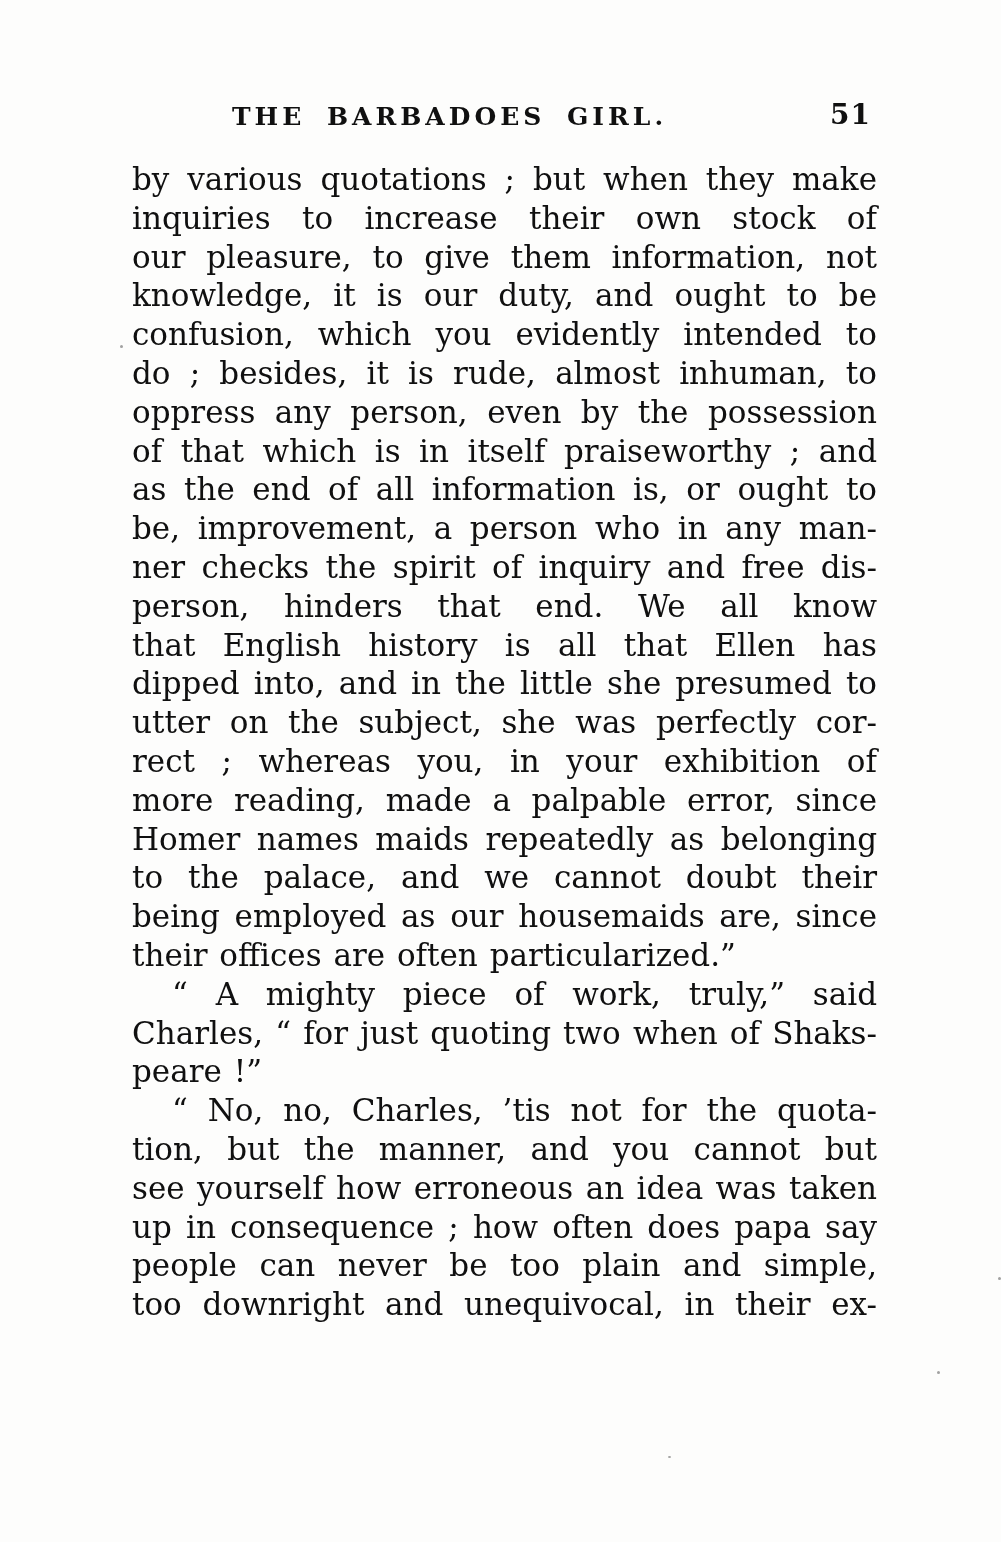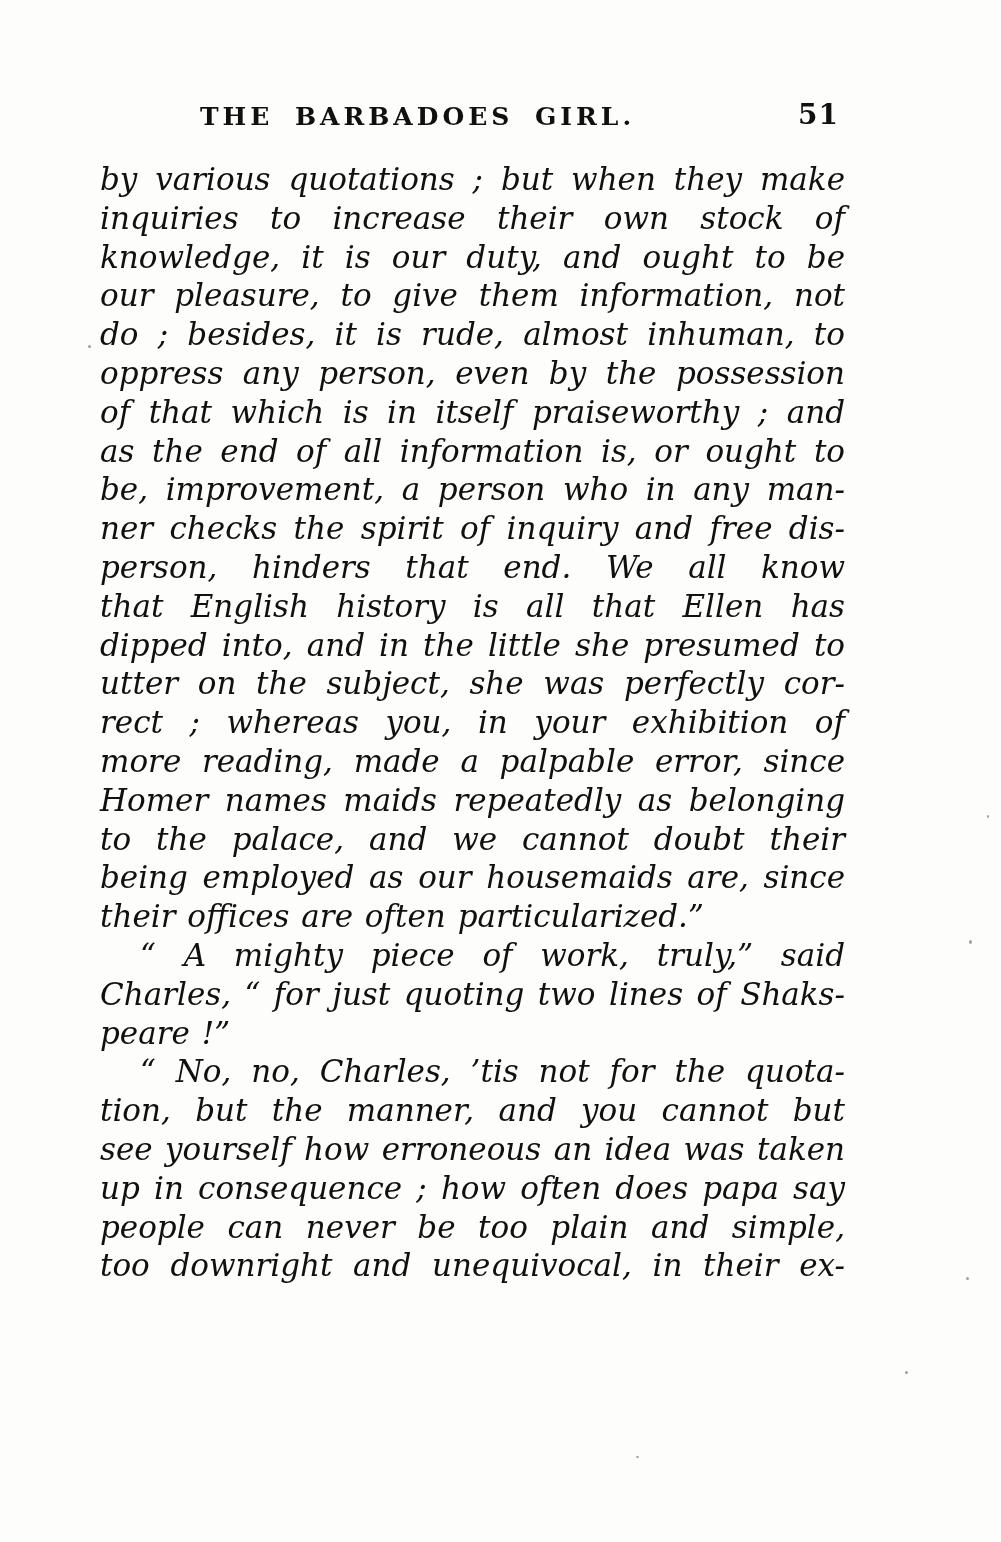--- a/index.html
+++ b/index.html
@@ -11,20 +11,21 @@
     height: 1542px;
     background: #fdfdfc;
     position: relative;
     overflow: hidden;
     font-family: "DejaVu Serif", serif;
     color: #101010;
   }
   .page {
     position: absolute;
     inset: 0;
+    margin-left: 32px;
   }
   
   .running-head {
     position: absolute;
     top: 98px;
     left: 100px;
     width: 745px;
     height: 40px;
   }
   .head-title {
@@ -54,21 +55,20 @@
     left: 100px;
     width: 745px;
   }
   .line {
     font-size: 31px;
     line-height: 38.8px;
     white-space: normal;
     text-align: justify;
     text-align-last: justify;
     word-spacing: 2px;
-    font-style: italic;
   }
   .line.indent {
     text-indent: 40px;
   }
   .line.end {
     text-align: right;
     text-align-last: left;
   }
   
   .speck {
@@ -90,40 +90,41 @@
 <div class="page">
 
   <div class="running-head">
     <div class="head-title">THE BARBADOES GIRL.</div>
     <div class="head-page-number">51</div>
   </div>
 
   <div class="page-text">
       <div class="line">by various quotations ; but when they make</div>
       <div class="line">inquiries to increase their own stock of</div>
+      <div class="line">our pleasure, to give them information, not</div>
       <div class="line">knowledge, it is our duty, and ought to be</div>
-      <div class="line">our pleasure, to give them information, not</div>
+      <div class="line">confusion, which you evidently intended to</div>
       <div class="line">do ; besides, it is rude, almost inhuman, to</div>
       <div class="line">oppress any person, even by the possession</div>
       <div class="line">of that which is in itself praiseworthy ; and</div>
       <div class="line">as the end of all information is, or ought to</div>
       <div class="line">be, improvement, a person who in any man-</div>
       <div class="line">ner checks the spirit of inquiry and free dis-</div>
       <div class="line">person, hinders that end.  We all know</div>
       <div class="line">that English history is all that Ellen has</div>
       <div class="line">dipped into, and in the little she presumed to</div>
       <div class="line">utter on the subject, she was perfectly cor-</div>
       <div class="line">rect ; whereas you, in your exhibition of</div>
       <div class="line">more reading, made a palpable error, since</div>
       <div class="line">Homer names maids repeatedly as belonging</div>
       <div class="line">to the palace, and we cannot doubt their</div>
       <div class="line">being employed as our housemaids are, since</div>
       <div class="line end">their offices are often particularized.”</div>
       <div class="line indent">“ A mighty piece of work, truly,” said</div>
-      <div class="line">Charles, “ for just quoting two lines of Shaks-</div>
+      <div class="line">Charles, “ for just quoting two when of Shaks-</div>
       <div class="line end">peare !”</div>
       <div class="line indent">“ No, no, Charles, ’tis not for the quota-</div>
       <div class="line">tion, but the manner, and you cannot but</div>
       <div class="line">see yourself how erroneous an idea was taken</div>
       <div class="line">up in consequence ; how often does papa say</div>
       <div class="line">people can never be too plain and simple,</div>
       <div class="line">too downright and unequivocal, in their ex-</div>
     </div>
 
   <div class="speck s1"></div>

